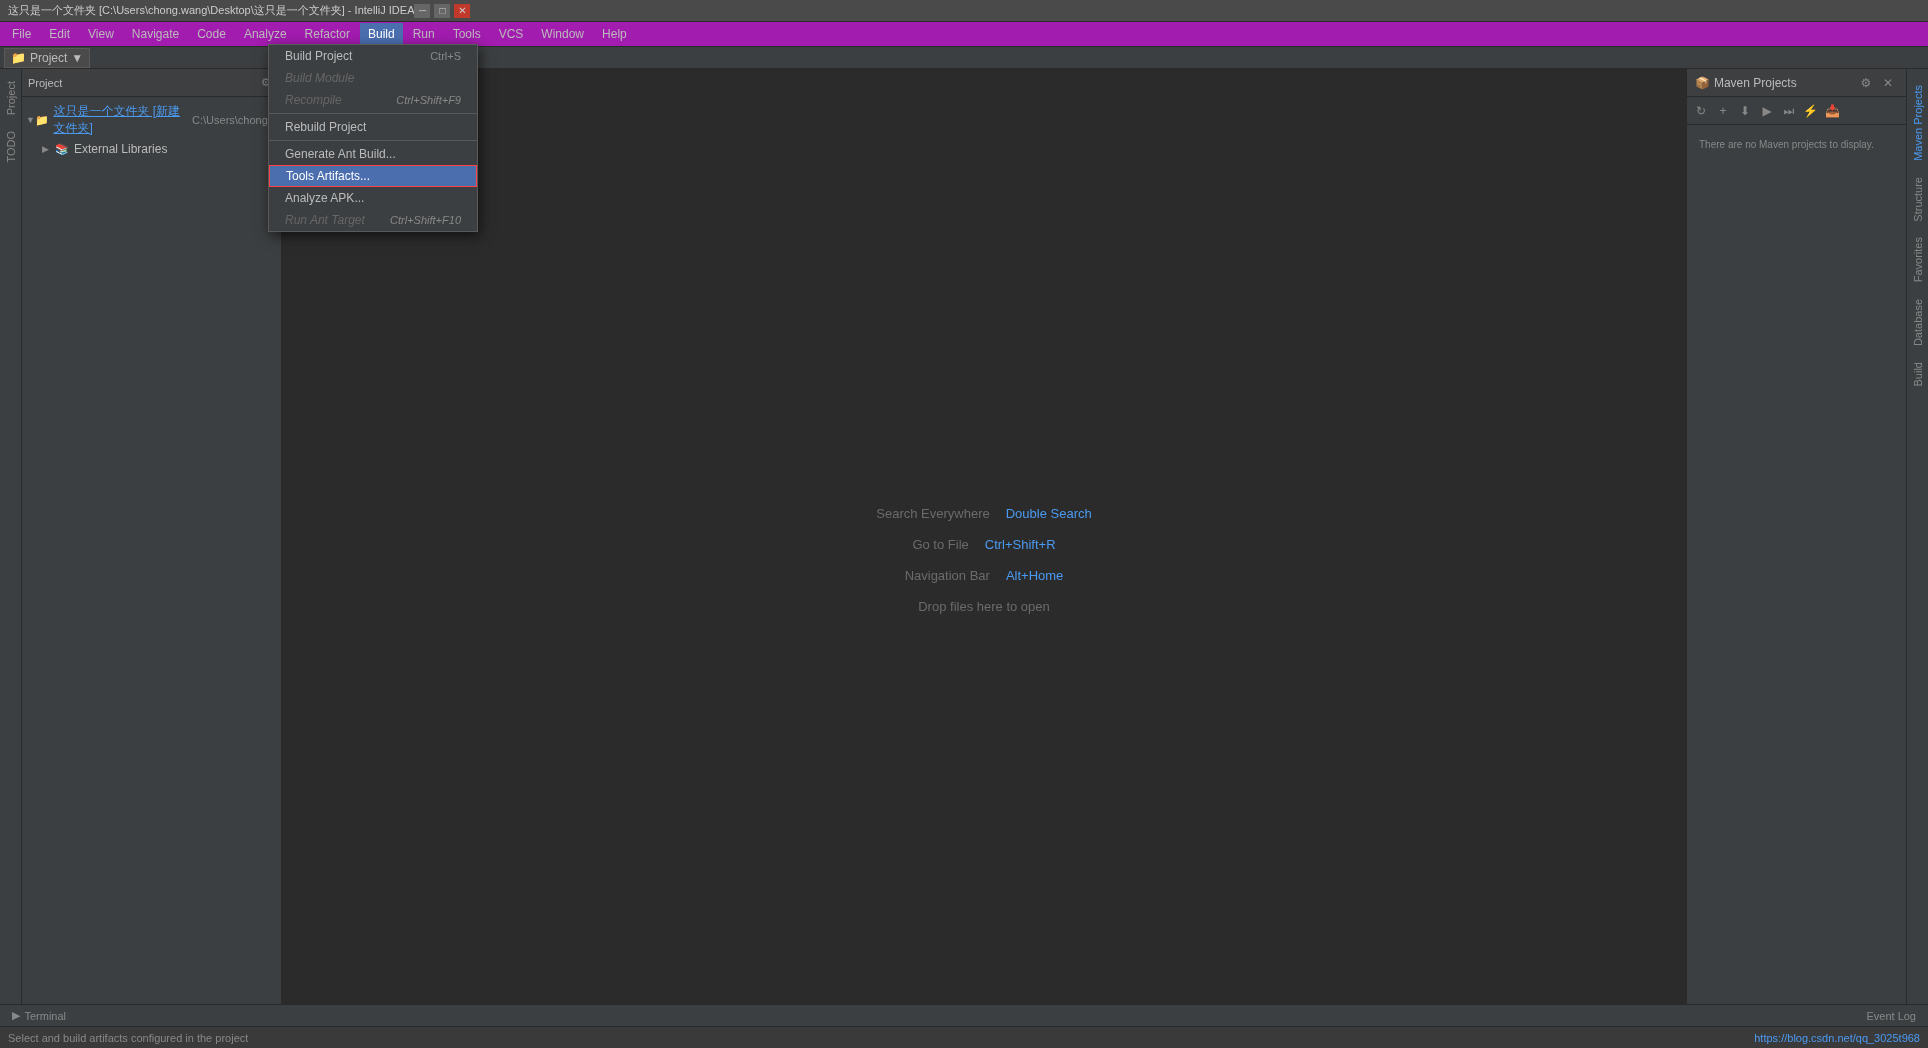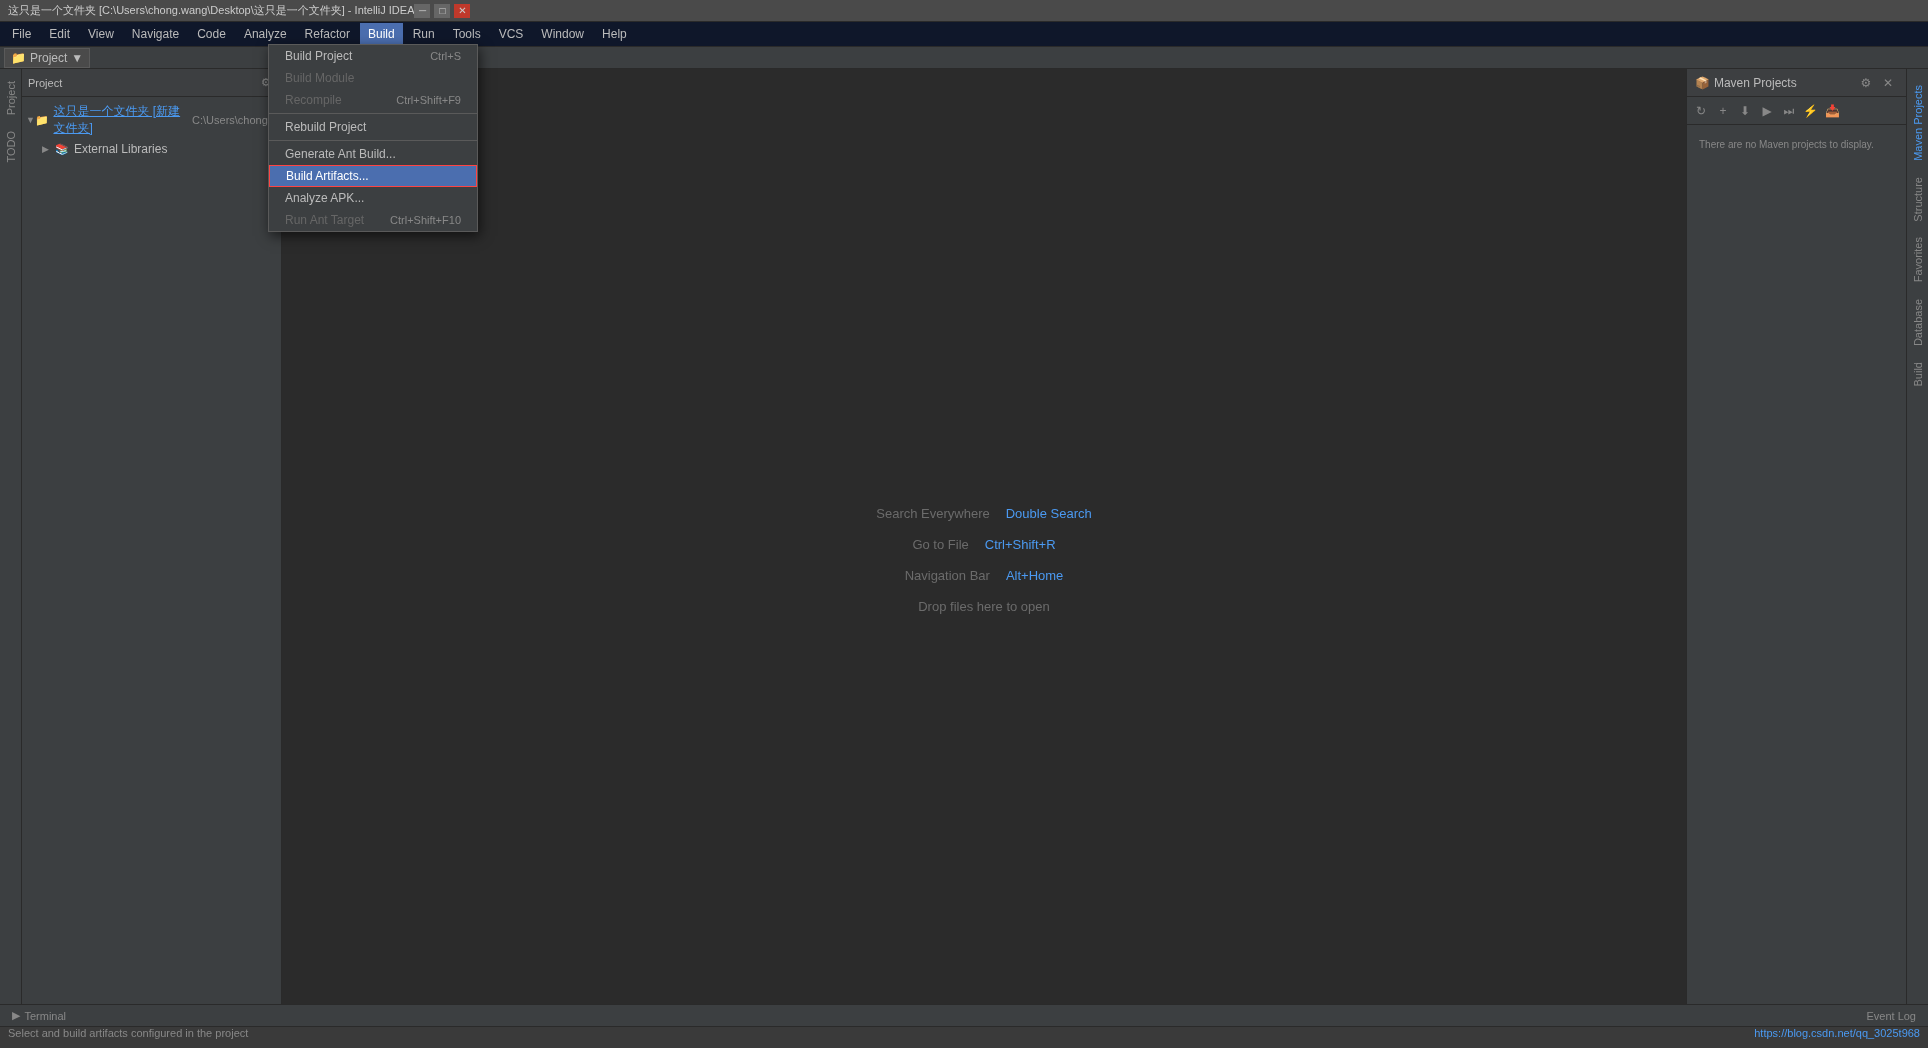--- a/index.html
+++ b/index.html
@@ -38,21 +38,21 @@
       font-size: 10px;
       cursor: pointer;
       display: flex;
       align-items: center;
       justify-content: center;
     }
     .title-btn.close { background: #c0392b; }
 
     
     #menu-bar {
-      background: #0f172a;
+      background: #a21caf;
       height: 22px;
       display: flex;
       align-items: center;
       padding: 12px 4px;
       border-bottom: 1px solid #2a2a2a;
       gap: 2px;
     }
     .menu-item {
       padding: 2px 8px;
       cursor: pointer;
@@ -277,20 +277,21 @@
       height: 22px;
     }
     .dropdown-item.highlighted {
       background: #4b6eaf;
       color: #fff;
       border: 1px solid #ff4444;
     }
     .dropdown-item.disabled {
       color: #666666;
       cursor: default;
+      font-style: italic;
     }
     .dropdown-shortcut {
       color: #888;
       font-size: 11px;
       margin-left: 12px;
     }
     .dropdown-item.highlighted .dropdown-shortcut {
       color: #ccc;
     }
     .dropdown-separator {
@@ -424,21 +425,21 @@
     <span>▶</span>
     <span>Terminal</span>
   </div>
   <div style="margin-left:auto;">
     <div class="bottom-tab">
       <span>Event Log</span>
     </div>
   </div>
 </div>
 
-<div id="status-bar" style="position:absolute; bottom:0; left:0; right:0; height:22px; background:#3a3a3a; border-top:1px solid #2a2a2a; display:flex; align-items:flex-start; padding:0 8px; font-size:11px; color:#888;">
+<div id="status-bar" style="position:absolute; bottom:0; left:0; right:0; height:22px; background:#3a3a3a; border-top:1px solid #2a2a2a; display:flex; align-items:center; padding:0 8px; font-size:11px; color:#888;">
   <span>Select and build artifacts configured in the project</span>
   <span style="margin-left: auto; color: rgb(75, 154, 242); cursor: pointer;">https://blog.csdn.net/qq_3025t968</span>
 </div>
 
 <div id="build-dropdown">
   <div class="dropdown-item">
     <span>Build Project</span>
     <span class="dropdown-shortcut">Ctrl+S</span>
   </div>
   <div class="dropdown-item disabled">
@@ -453,21 +454,21 @@
   <div class="dropdown-item">
     <span>Rebuild Project</span>
     <span class="dropdown-shortcut"></span>
   </div>
   <div class="dropdown-separator"></div>
   <div class="dropdown-item">
     <span>Generate Ant Build...</span>
     <span class="dropdown-shortcut"></span>
   </div>
   <div class="dropdown-item highlighted">
-    <span>Build Artifacts...</span>
+    <span>Tools Artifacts...</span>
     <span class="dropdown-shortcut"></span>
   </div>
   <div class="dropdown-item">
     <span>Analyze APK...</span>
     <span class="dropdown-shortcut"></span>
   </div>
   <div class="dropdown-item disabled">
     <span>Run Ant Target</span>
     <span class="dropdown-shortcut">Ctrl+Shift+F10</span>
   </div>

